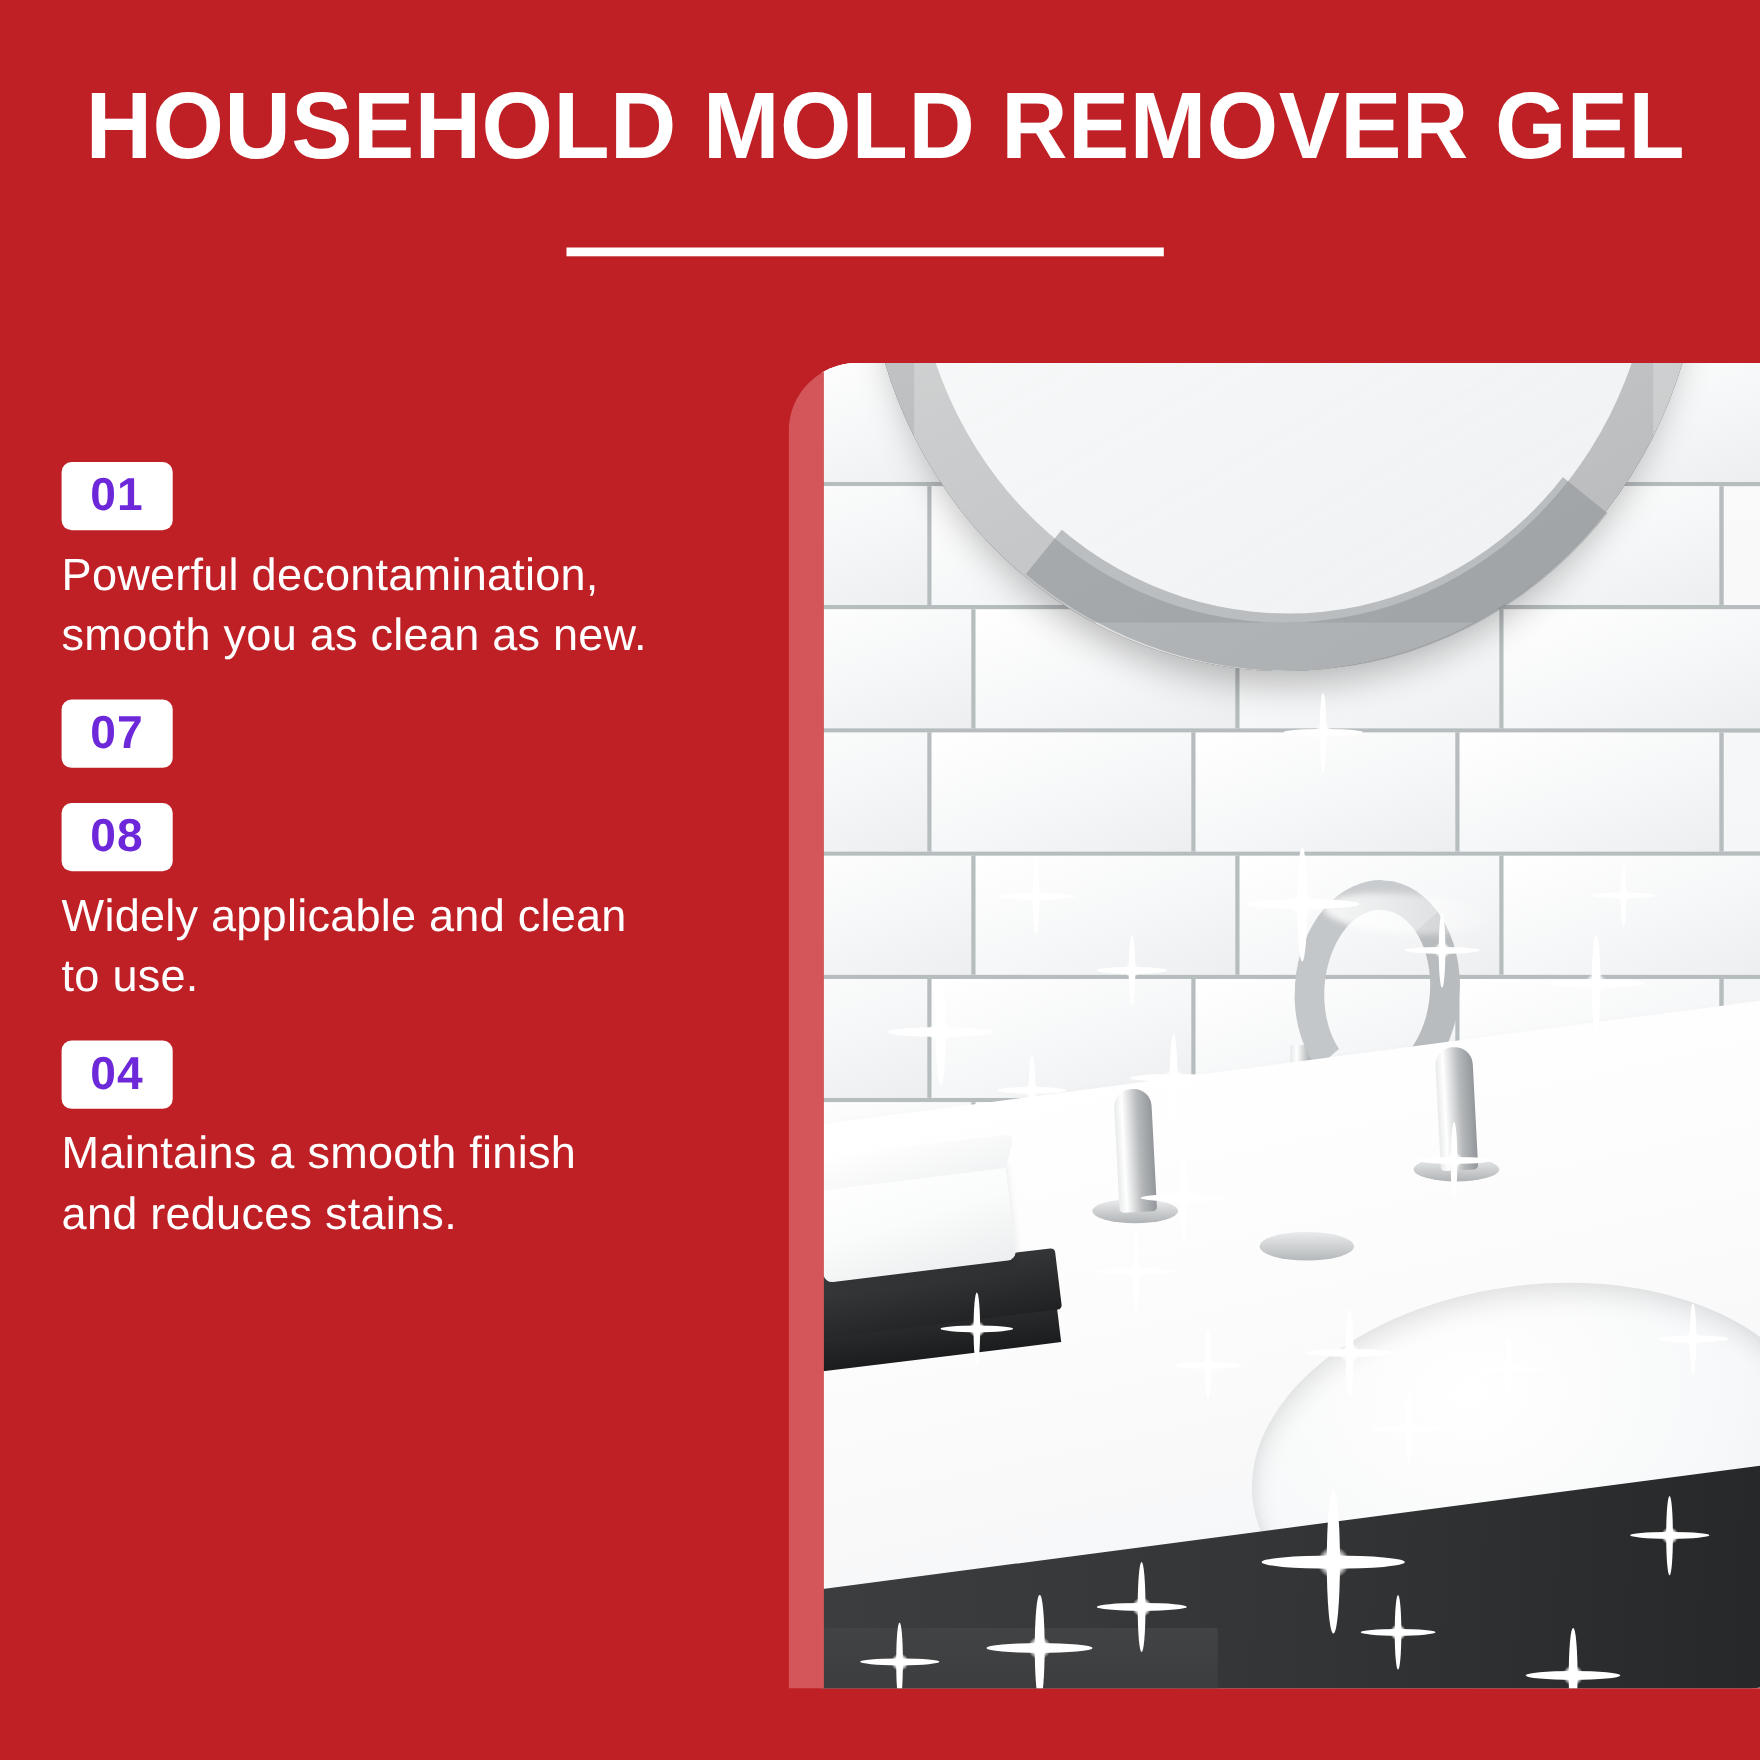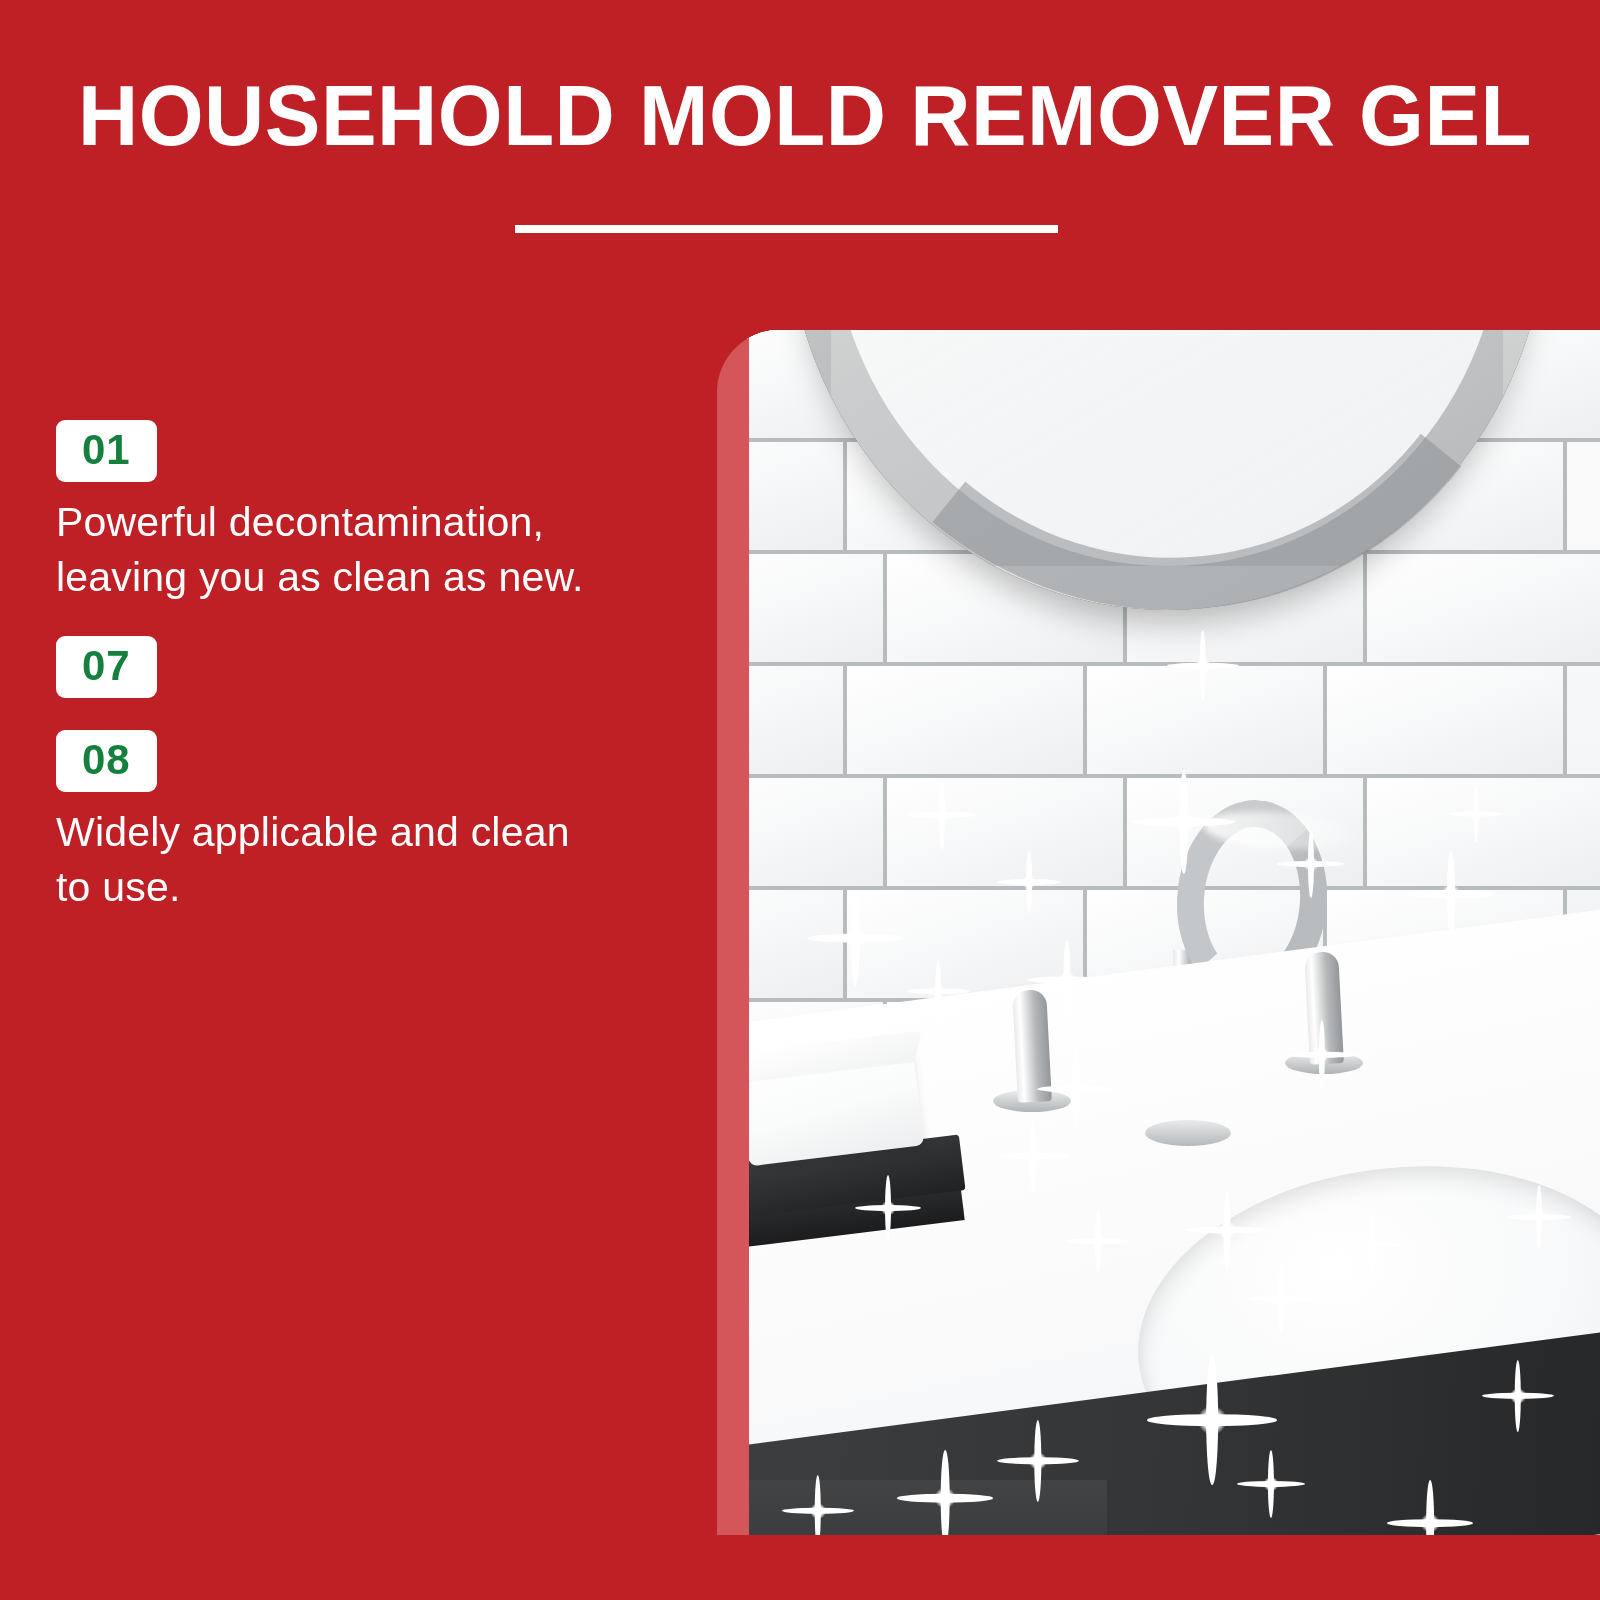--- a/index.html
+++ b/index.html
@@ -36,21 +36,21 @@
   .features {
     position:absolute;
     left:56px; top:420px;
     width:640px;
   }
   .feature { margin-bottom:32px; }
   .feature:last-child { margin-bottom:0; }
   .badge {
     display:inline-block;
     background:#ffffff;
-    color:#15803d;
+    color:#6d28d9;
     border-radius:9px;
     font-size:42px;
     font-weight:bold;
     line-height:1;
     padding:9px 26px 11px 26px;
     letter-spacing:1px;
   }
   .feature-text {
     color:#ffffff;
     font-size:41px;
@@ -292,33 +292,38 @@
 
 <div class="title">HOUSEHOLD MOLD REMOVER GEL</div>
 
 <div class="divider"></div>
 
 <div class="features">
 
   <div class="feature">
     <span class="badge">01</span>
     <div class="feature-text">Powerful decontamination,
-leaving you as clean as new.</div>
+smooth you as clean as new.</div>
   </div>
 
   <div class="feature">
     <span class="badge">07</span>
   </div>
 
   <div class="feature">
     <span class="badge">08</span>
     <div class="feature-text">Widely applicable and clean
 to use.</div>
   </div>
 
+  <div class="feature">
+    <span class="badge">04</span>
+    <div class="feature-text">Maintains a smooth finish
+and reduces stains.</div>
+  </div>
 
 </div>
 
 <div class="photo-wrap">
 
   <div class="photo-band"></div>
 
   <div class="photo">
 
     <div class="wall">

